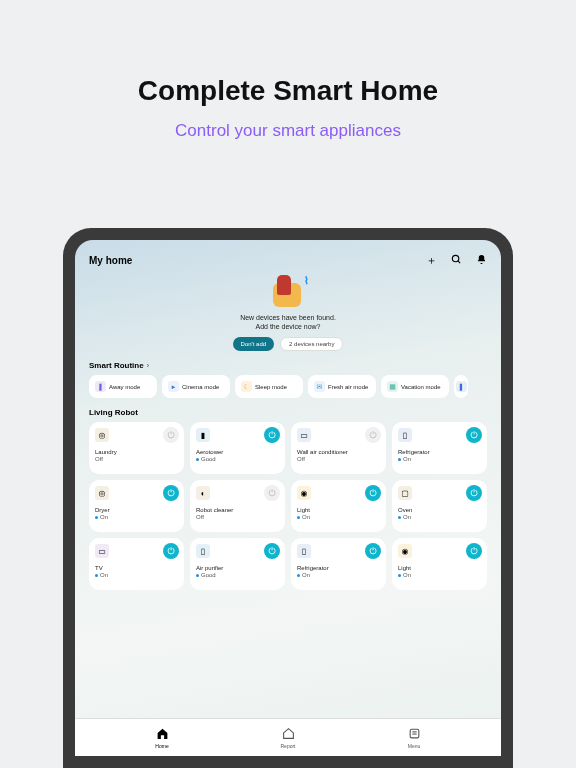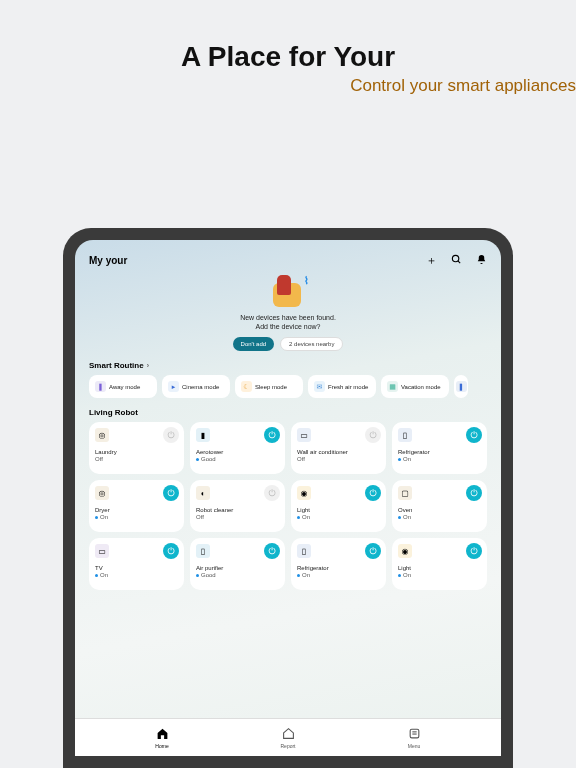--- a/index.html
+++ b/index.html
@@ -12,25 +12,25 @@
   }
   .promo-title {
     text-align: center;
     padding-top: 40px;
     font-size: 28px;
     font-weight: 700;
     line-height: 1.2;
     color: #111;
   }
   .promo-sub {
-    text-align: right;
-    margin-top: 0;
+    text-align: center;
+    margin-top: 12px;
     font-size: 17px;
     line-height: 1.4;
-    color: #a16207;
+    color: #8b5cf6;
   }
   .tablet-frame {
     position: absolute;
     left: 50%;
     transform: translateX(-50%);
     bottom: 0;
     width: 450px;
     height: 540px;
     background: #3a3a3a;
     border-radius: 28px 28px 0 0;
@@ -193,31 +193,32 @@
     display:flex;flex-direction:column;align-items:center;justify-content:center;
     font-size:5px;color:#555;gap:1px;
   }
   .nav-item.active { color:#000; }
   .nav-ico { font-size:11px; line-height:1;}
 </style>
 </head>
 <body>
 
 <div class="promo-title">
-  <span>A Place for Your</span><br>
+  <br>
+  <span>Complete Smart Home</span>
 </div>
 <div class="promo-sub">
   <span>Control your smart appliances</span><br>
 </div>
 
 <div class="tablet-frame">
   <div class="tablet-screen">
 
     <div class="topbar">
-      <div class="home-title">My your</div>
+      <div class="home-title">My home</div>
       <div class="topbar-spacer"></div>
       <div class="topbar-icon">＋</div>
       <div class="topbar-icon">
         <svg width="11" height="11" viewBox="0 0 24 24" fill="none" stroke="#000" stroke-width="2.5">
             <circle cx="10" cy="10" r="7"></circle>
             <line x1="20" y1="20" x2="15" y2="15"></line>
           </svg>
       </div>
       <div class="topbar-icon">
         <svg width="11" height="11" viewBox="0 0 24 24" fill="#000">

